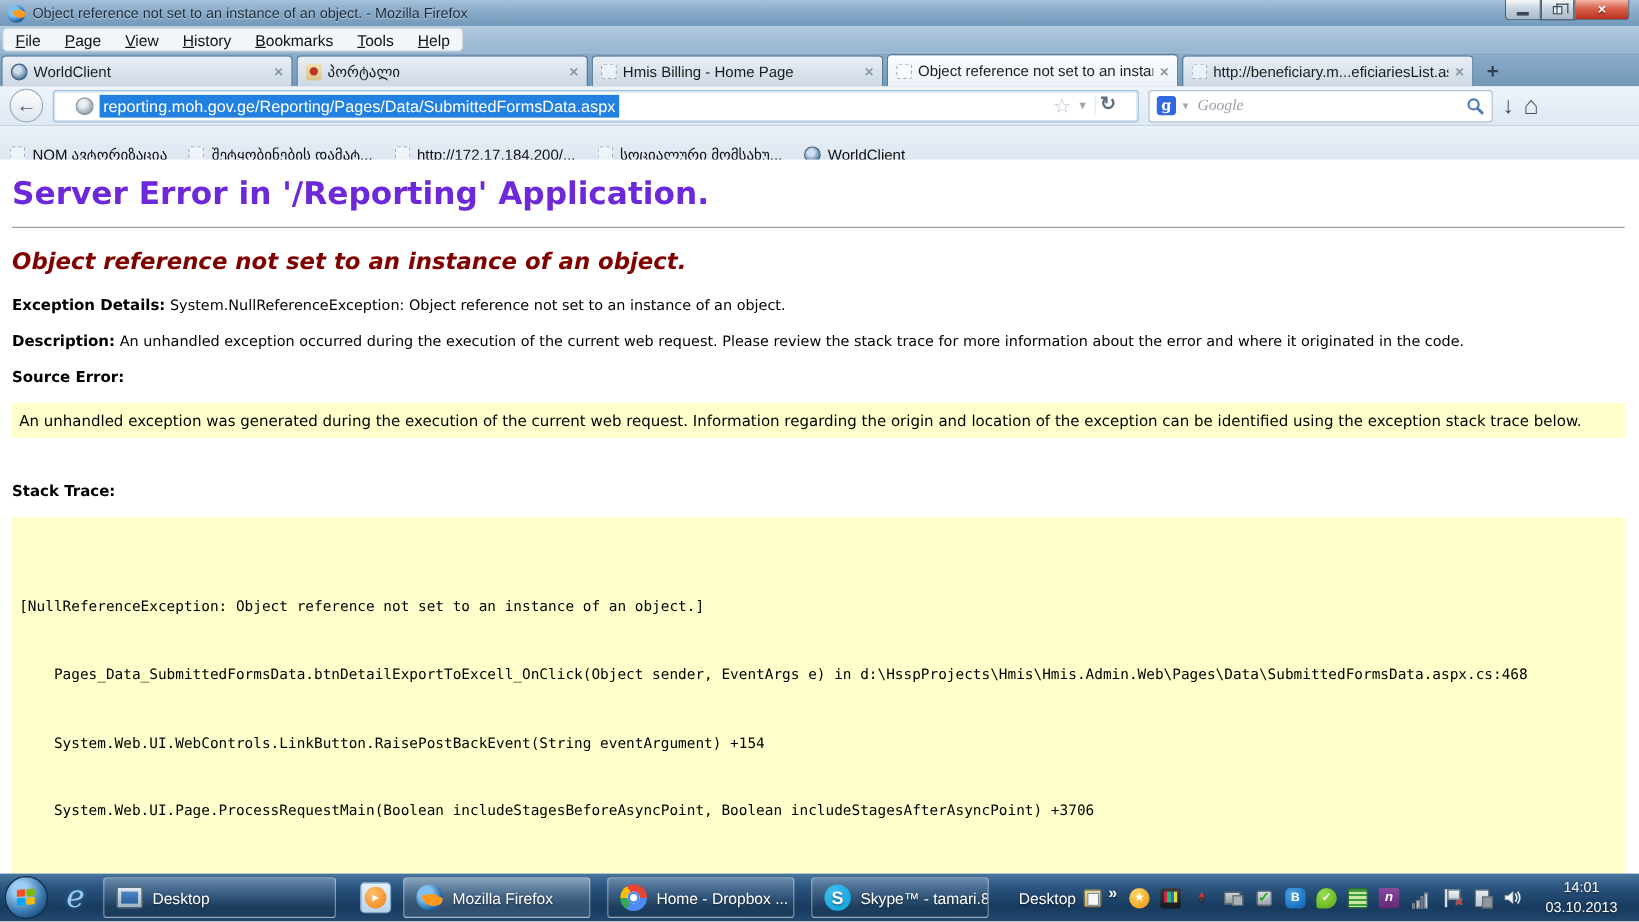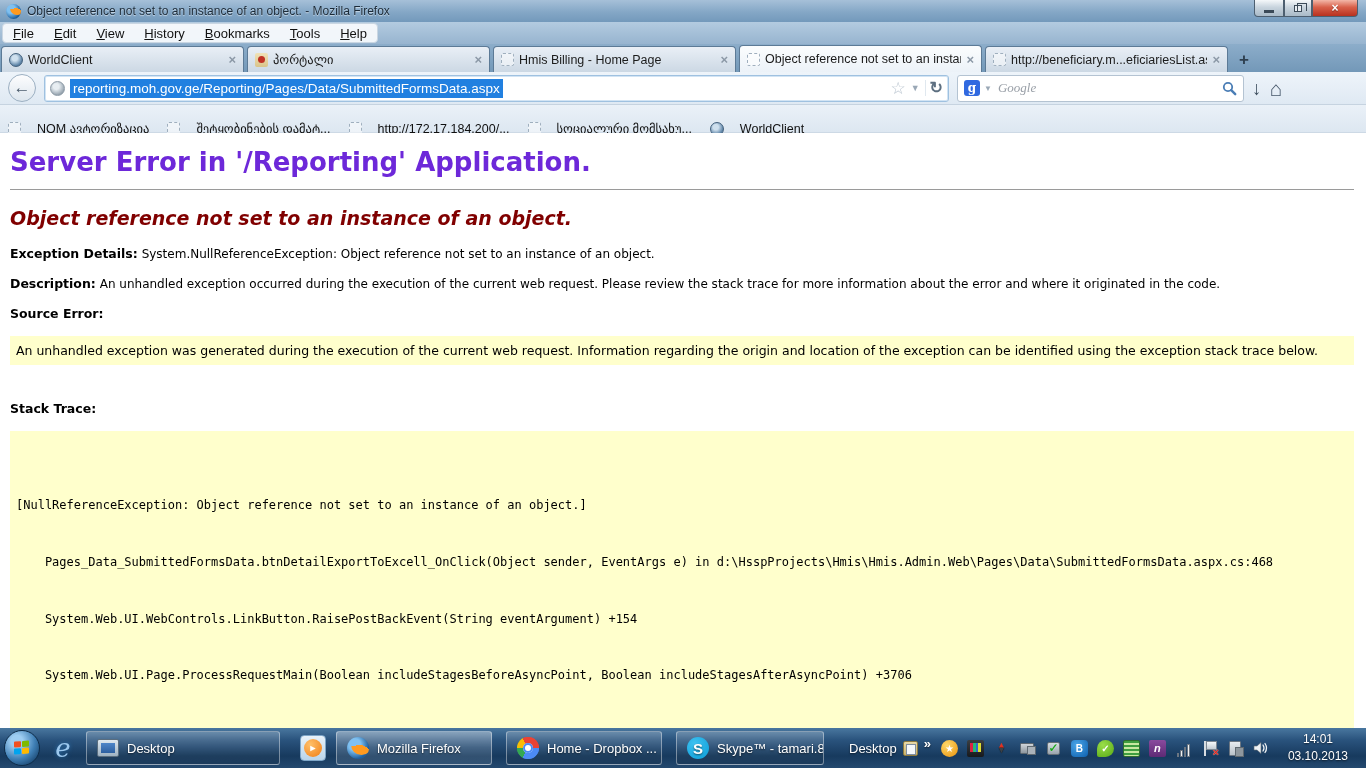--- a/index.html
+++ b/index.html
@@ -90,21 +90,21 @@
   }
   .back-btn {
     width:28px; height:28px; border-radius:50%;
     border:1px solid #9cb0c2; background:linear-gradient(#fdfdfe, #dde6ee);
     display:flex; align-items:center; justify-content:center;
     font-size:17px; font-weight:bold; color:#4c5d6d; flex:0 0 auto;
   }
   .url-group {
     width:905px; height:27px; background:#fff;
     border:1px solid #9fc1e0; border-radius:3px; box-shadow:0 0 0 1px #d2e4f4 inset;
-    display:flex; align-items:center; padding:0 5px; gap:5px;
+    display:flex; align-items:center; padding:0 18px; gap:5px;
   }
   .globe-icon {
     width:15px; height:15px; border-radius:50%; flex:0 0 auto;
     background:radial-gradient(circle at 40% 35%, #e8eef2 0 25%, #9aa7b2 70%, #7c8a96);
     border:1px solid #8b99a5;
   }
   .url-text {
     background:#2180e0; color:#fff; font-size:13.5px; padding:2px 3px; white-space:nowrap;
   }
   .url-spacer { flex:1; }
@@ -131,21 +131,21 @@
   .dl-btn { font-size:19px; color:#3d4e5e; font-weight:bold; }
   .home-btn { font-size:21px; color:#46576a; }
 
   
   .bookmarksbar {
     position:absolute; top:105px; left:0; width:1366px; height:28px;
     background:linear-gradient(#eaf1f8, #dde7f1);
     border-bottom:1px solid #cdd9e5;
     display:flex; align-items:center; padding:0 8px; gap:18px;
   }
-  .bm-item { display:flex; align-items:center; gap:16px; font-size:12.5px; color:#101010; white-space:nowrap;margin-top:20px; }
+  .bm-item { display:flex; align-items:center; gap:6px; font-size:12.5px; color:#101010; white-space:nowrap;margin-top:20px; }
 
   
   .content {
     position:absolute; top:133px; left:0; width:1366px; height:595px;
     background:#fff; padding:4px 10px 0 10px; overflow:hidden;
     font-family:"DejaVu Sans", sans-serif;
   }
   .err-title { color:#6d28d9; font-size:26px; font-weight:bold; margin:10px 0 12px 0; }
   .content hr { border:none; border-top:1px solid #9a9a9a; margin:0 2px 0 0; }
   .err-sub { color:#800000; font-size:19px; font-weight:bold; font-style:italic; margin:17px 0; }
@@ -249,21 +249,21 @@
       <span class="sq"></span>
     </div>
   <div class="wc-btn wc-close">
       <span>×</span>
     </div>
 </div>
 
 <div class="menubar">
   <div class="menu-pill">
     <span class="menu-item">File</span>
-    <span class="menu-item">Edit</span>
+    <span class="menu-item">Page</span>
     <span class="menu-item">View</span>
     <span class="menu-item">History</span>
     <span class="menu-item">Bookmarks</span>
     <span class="menu-item">Tools</span>
     <span class="menu-item">Help</span>
   </div>
 </div>
 
 <div class="tabbar">
   <div class="tab">

